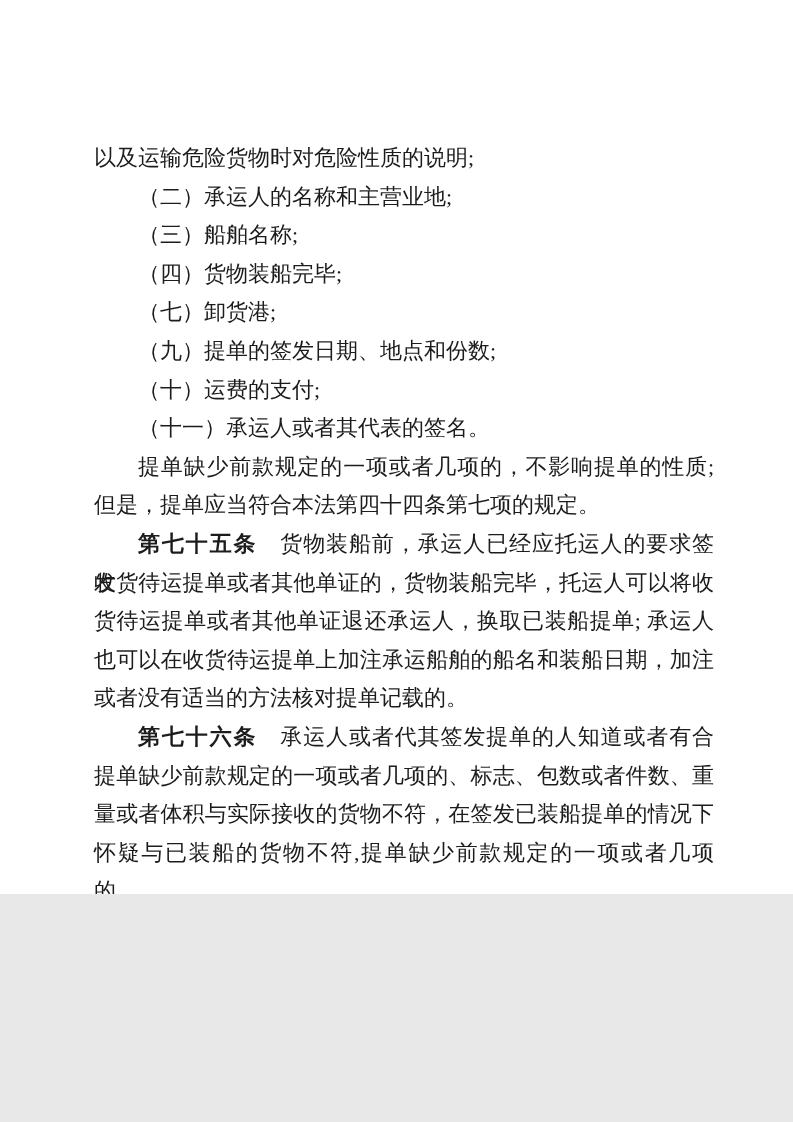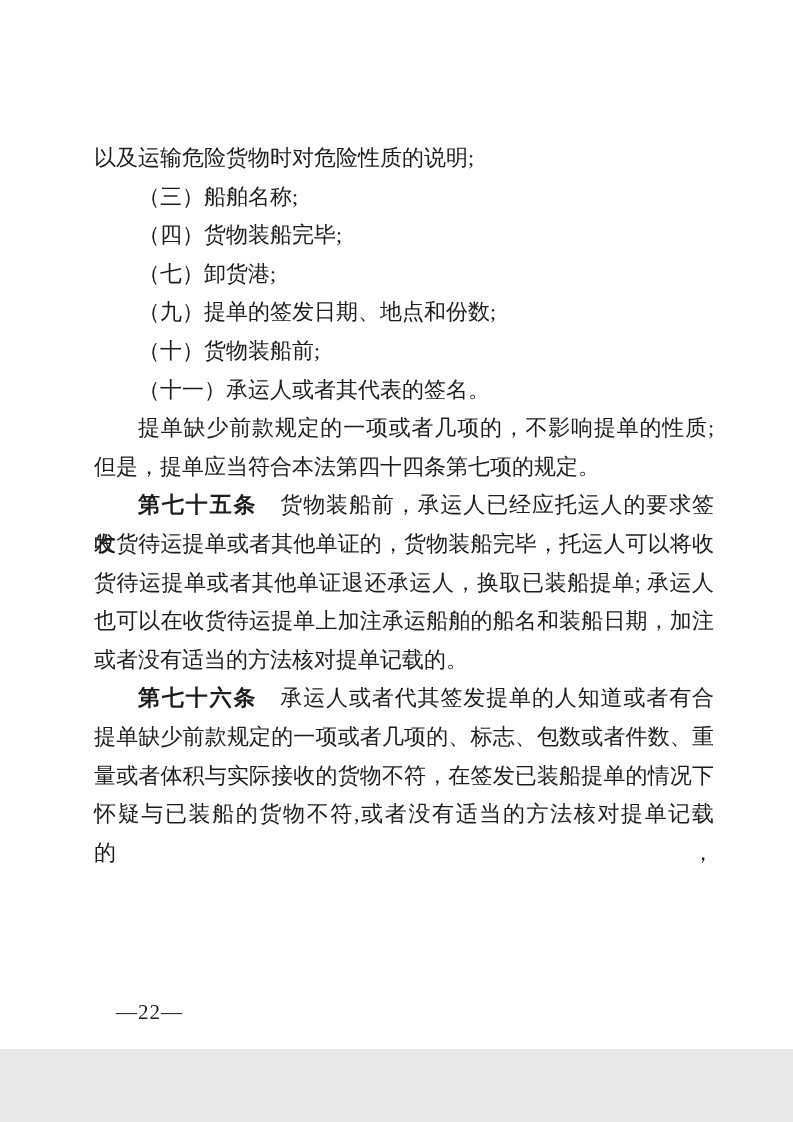--- a/index.html
+++ b/index.html
@@ -1,20 +1,20 @@
 <!DOCTYPE html>
 <html><head>
 <meta charset="utf-8">
 <style>
   * { margin: 0; padding: 0; box-sizing: border-box; }
   html, body { background: #e8e8e8; }
   .page {
     position: relative;
     width: 793px;
-    height: 1049px;
+    height: 894px;
     background: #ffffff;
     overflow: hidden;
     font-family: "Liberation Serif", "DejaVu Serif", serif;
     color: #1c1c1c;
   }
   .textblock {
     position: absolute;
     left: 94px;
     top: 139px;
     width: 620px;
@@ -45,32 +45,33 @@
     letter-spacing: 1px;
     color: #1c1c1c;
   }
 </style>
 </head>
 <body>
 
 <div class="page">
   <main class="textblock">
       <div class="line">以及运输危险货物时对危险性质的说明;</div>
+      <div class="line indent">（二）承运人的名称和主营业地;</div>
       <div class="line indent">（三）船舶名称;</div>
       <div class="line indent">（四）货物装船完毕;</div>
       <div class="line indent">（七）卸货港;</div>
       <div class="line indent">（九）提单的签发日期、地点和份数;</div>
-      <div class="line indent">（十）货物装船前;</div>
+      <div class="line indent">（十）运费的支付;</div>
       <div class="line indent">（十一）承运人或者其代表的签名。</div>
       <div class="line indent justify">提单缺少前款规定的一项或者几项的，不影响提单的性质;</div>
       <div class="line">但是，提单应当符合本法第四十四条第七项的规定。</div>
       <div class="line indent justify"><span class="term">第七十五条</span>　货物装船前，承运人已经应托运人的要求签发</div>
       <div class="line justify">收货待运提单或者其他单证的，货物装船完毕，托运人可以将收</div>
       <div class="line justify">货待运提单或者其他单证退还承运人，换取已装船提单; 承运人</div>
       <div class="line justify">也可以在收货待运提单上加注承运船舶的船名和装船日期，加注</div>
       <div class="line">或者没有适当的方法核对提单记载的。</div>
       <div class="line indent justify"><span class="term">第七十六条</span>　承运人或者代其签发提单的人知道或者有合</div>
       <div class="line justify">提单缺少前款规定的一项或者几项的、标志、包数或者件数、重</div>
       <div class="line justify">量或者体积与实际接收的货物不符，在签发已装船提单的情况下</div>
-      <div class="line justify">怀疑与已装船的货物不符,或者没有适当的方法核对提单记载的，</div>
+      <div class="line justify">怀疑与已装船的货物不符,提单缺少前款规定的一项或者几项的，</div>
     </main>
   <div class="page-number">—22—</div>
 </div>
 
 </body></html>

